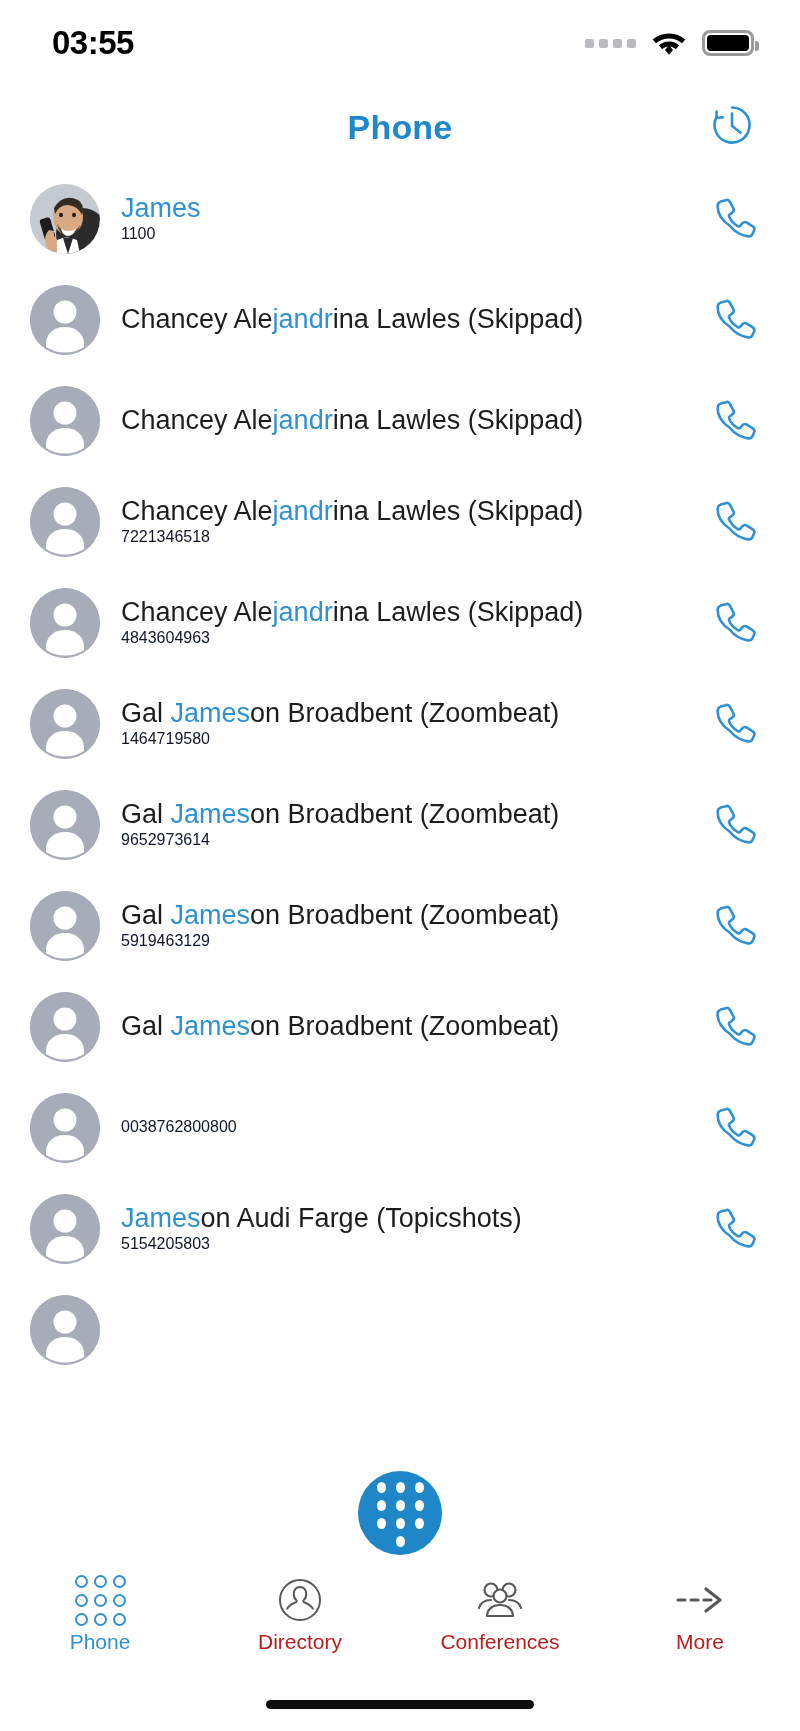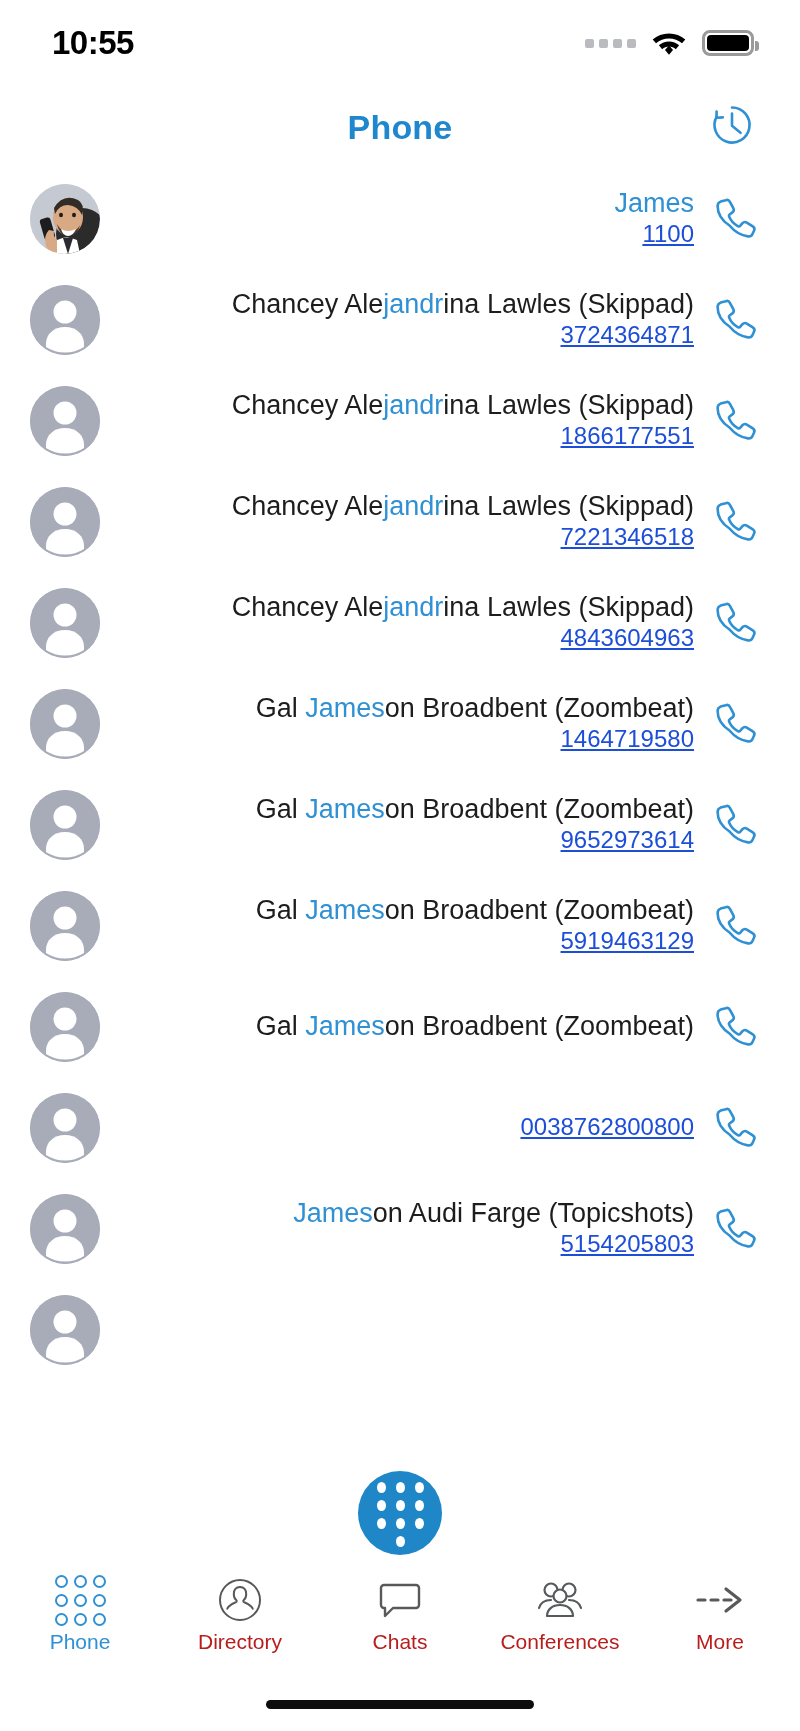--- a/index.html
+++ b/index.html
@@ -79,32 +79,31 @@
     border-radius: 50%;
     background: #a7acb8;
     overflow: hidden; position: relative;
     margin-right: 21px;
   }
   .avatar.photo { background: #c9cdd6; }
   .avatar svg { display: block; width: 100%; height: 100%; }
   .contact-text {
     flex: 1 1 auto; min-width: 0;
     display: flex; flex-direction: column;
-    justify-content: center;  align-items: flex-end;
+    justify-content: center; 
   }
   .contact-name {
     font-size: 27px; color: #1d1d1d;
     white-space: nowrap; overflow: hidden;
     line-height: 1.18;
   }
   .contact-name .hl { color: #2f90d4; }
   .contact-number {
-    font-size: 24px; color: #1d4ed8;
+    font-size: 16px; color: #0f172a;
     line-height: 1.18;
-    text-decoration: underline;
   }
   .call-btn {
     width: 60px; height: 60px; flex: 0 0 60px;
     display: flex; align-items: center; justify-content: center;
     margin-left: 10px;
   }
 
   
   .fab-area {
     flex: 0 0 112px;
@@ -154,21 +153,21 @@
   
   .home-area { flex: 0 0 54px; display: flex; align-items: center; justify-content: center; }
   .home-indicator { width: 268px; height: 9px; border-radius: 6px; background: #0d0d0d; }
 </style>
 </head>
 <body>
 
 <div class="phone-frame">
 
   <div class="status-bar">
-    <div class="status-time">10:55</div>
+    <div class="status-time">03:55</div>
     <div class="status-right">
       <span class="signal-dots">
         <i></i>
           <i></i>
           <i></i>
           <i></i>
       </span>
       <span class="wifi-ic">
         <svg width="38" height="28" viewBox="0 0 38 28">
           <path d="M19 6.5c6.2 0 11.9 2.2 16.3 5.9l-3.3 3.9C28.4 13.2 23.9 11.4 19 11.4S9.6 13.2 6 16.3L2.7 12.4C7.1 8.7 12.8 6.5 19 6.5z" fill="#000"></path>
@@ -233,39 +232,37 @@
       <div class="contact-row">
         <div class="avatar">
           <svg viewBox="0 0 70 70">
             <circle cx="35" cy="35" r="35" fill="#a7acb8"></circle>
             <circle cx="35" cy="27" r="11.5" fill="#ffffff"></circle>
             <path d="M35 42c-11.5 0-19 7.6-19 16.5V62a35 35 0 0 0 38 0v-3.5C54 49.6 46.5 42 35 42z" fill="#ffffff"></path>
           </svg>
         </div>
         <div class="contact-text">
           <div class="contact-name"><span>Chancey Ale</span><span class="hl">jandr</span><span>ina Lawles (Skippad)</span></div>
-          <div class="contact-number">3724364871</div>
         </div>
         <div class="call-btn">
           <svg width="46" height="46" viewBox="0 0 46 46">
             <path d="M14.8 4.2c1.6-.6 3.3.1 4.1 1.6l3.4 6.3c.8 1.5.4 3.3-.9 4.3l-2.8 2.2c-.6.5-.8 1.3-.5 2 1.7 4.1 5 7.7 9 9.7.7.3 1.5.2 2-.4l2.4-2.7c1.1-1.2 2.9-1.5 4.3-.6l6 3.7c1.4.9 2 2.7 1.3 4.2l-1.6 3.5c-.8 1.7-2.6 2.7-4.5 2.4-7-1-13.6-5-18.5-10.9C9.6 23.6 6.6 16.4 6.6 9.9c0-1.9 1.2-3.6 3-4.3z" fill="none" stroke="#2f90d4" stroke-width="2.6" stroke-linejoin="round"></path>
           </svg>
         </div>
       </div>
       <div class="contact-row">
         <div class="avatar">
           <svg viewBox="0 0 70 70">
             <circle cx="35" cy="35" r="35" fill="#a7acb8"></circle>
             <circle cx="35" cy="27" r="11.5" fill="#ffffff"></circle>
             <path d="M35 42c-11.5 0-19 7.6-19 16.5V62a35 35 0 0 0 38 0v-3.5C54 49.6 46.5 42 35 42z" fill="#ffffff"></path>
           </svg>
         </div>
         <div class="contact-text">
           <div class="contact-name"><span>Chancey Ale</span><span class="hl">jandr</span><span>ina Lawles (Skippad)</span></div>
-          <div class="contact-number">1866177551</div>
         </div>
         <div class="call-btn">
           <svg width="46" height="46" viewBox="0 0 46 46">
             <path d="M14.8 4.2c1.6-.6 3.3.1 4.1 1.6l3.4 6.3c.8 1.5.4 3.3-.9 4.3l-2.8 2.2c-.6.5-.8 1.3-.5 2 1.7 4.1 5 7.7 9 9.7.7.3 1.5.2 2-.4l2.4-2.7c1.1-1.2 2.9-1.5 4.3-.6l6 3.7c1.4.9 2 2.7 1.3 4.2l-1.6 3.5c-.8 1.7-2.6 2.7-4.5 2.4-7-1-13.6-5-18.5-10.9C9.6 23.6 6.6 16.4 6.6 9.9c0-1.9 1.2-3.6 3-4.3z" fill="none" stroke="#2f90d4" stroke-width="2.6" stroke-linejoin="round"></path>
           </svg>
         </div>
       </div>
       <div class="contact-row">
         <div class="avatar">
           <svg viewBox="0 0 70 70">
@@ -460,28 +457,20 @@
       </div>
       <div class="tab-item">
         <div class="tab-icon">
           <svg width="44" height="44" viewBox="0 0 44 44">
             <circle cx="22" cy="22" r="20" fill="none" stroke="#58595b" stroke-width="2"></circle>
             <path d="M22 9c-4 0-6.2 3-6.2 7 0 3.2 1.3 5.3 2.6 6.3.5.4.4 1.4-.3 1.8-2.8 1.4-7.4 3-8.8 6.6" fill="none" stroke="#58595b" stroke-width="2" stroke-linecap="round"></path>
             <path d="M22 9c4 0 6.2 3 6.2 7 0 3.2-1.3 5.3-2.6 6.3-.5.4-.4 1.4.3 1.8 2.8 1.4 7.4 3 8.8 6.6" fill="none" stroke="#58595b" stroke-width="2" stroke-linecap="round"></path>
           </svg>
         </div>
         <div class="tab-label">Directory</div>
-      </div>
-      <div class="tab-item">
-        <div class="tab-icon">
-          <svg width="44" height="42" viewBox="0 0 44 42">
-            <path d="M6 6h32a3 3 0 0 1 3 3v17a3 3 0 0 1-3 3H15l-8 8v-8H6a3 3 0 0 1-3-3V9a3 3 0 0 1 3-3z" fill="none" stroke="#58595b" stroke-width="2.4" stroke-linejoin="round"></path>
-          </svg>
-        </div>
-        <div class="tab-label">Chats</div>
       </div>
       <div class="tab-item">
         <div class="tab-icon">
           <svg width="48" height="42" viewBox="0 0 48 42">
             <circle cx="15" cy="11" r="6.5" fill="none" stroke="#58595b" stroke-width="2.2"></circle>
             <circle cx="33" cy="11" r="6.5" fill="none" stroke="#58595b" stroke-width="2.2"></circle>
             <circle cx="24" cy="17" r="6.5" fill="#fff" stroke="#58595b" stroke-width="2.2"></circle>
             <path d="M3 29c1.5-5 6-8 12-8" fill="none" stroke="#58595b" stroke-width="2.2" stroke-linecap="round"></path>
             <path d="M45 29c-1.5-5-6-8-12-8" fill="none" stroke="#58595b" stroke-width="2.2" stroke-linecap="round"></path>
             <path d="M11 37c0-6.5 5.5-11 13-11s13 4.5 13 11z" fill="#fff" stroke="#58595b" stroke-width="2.2" stroke-linejoin="round"></path>

